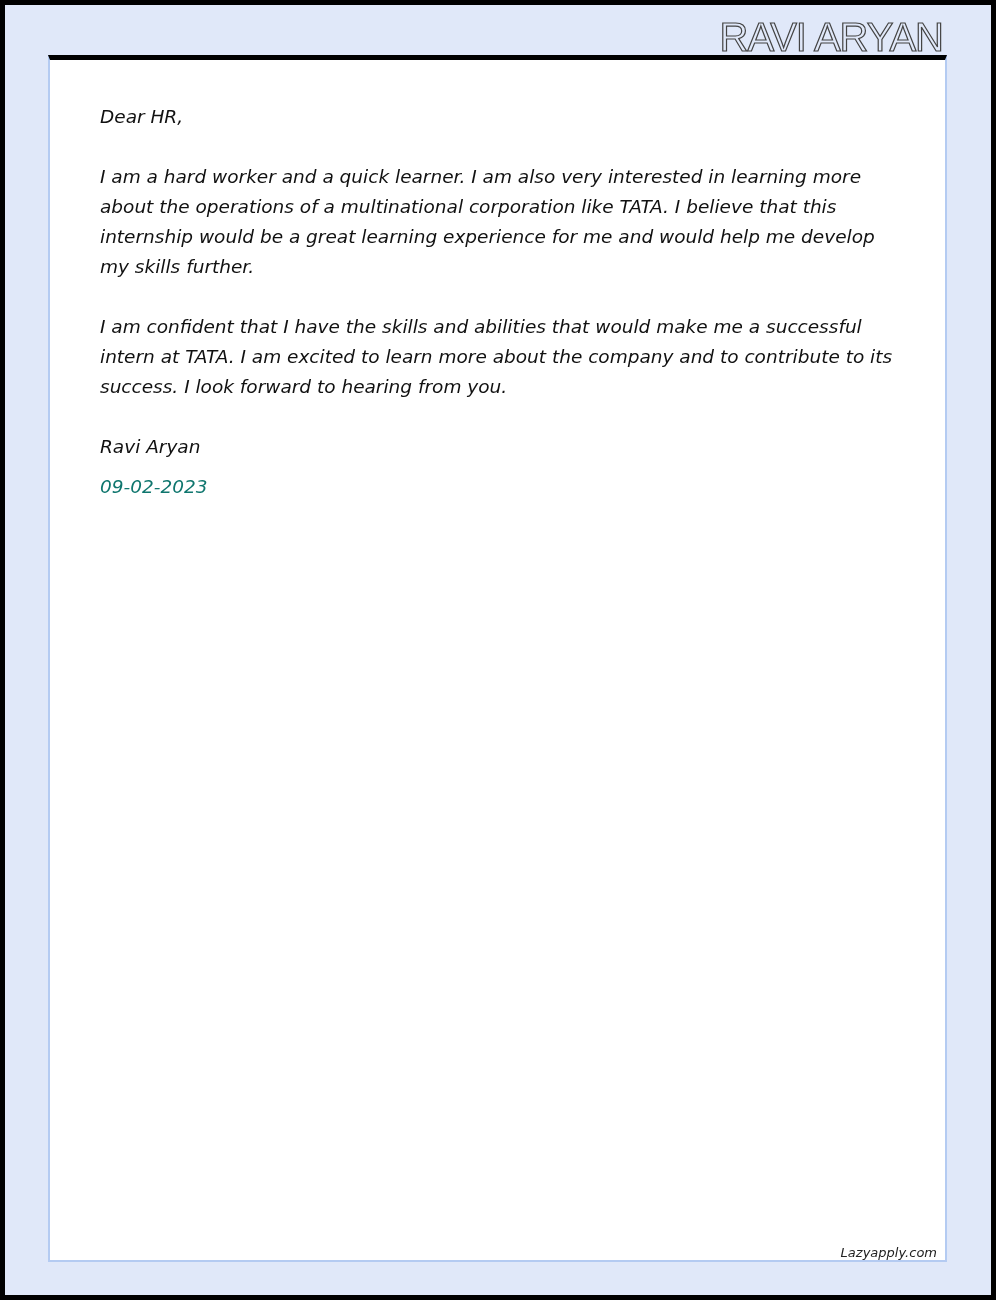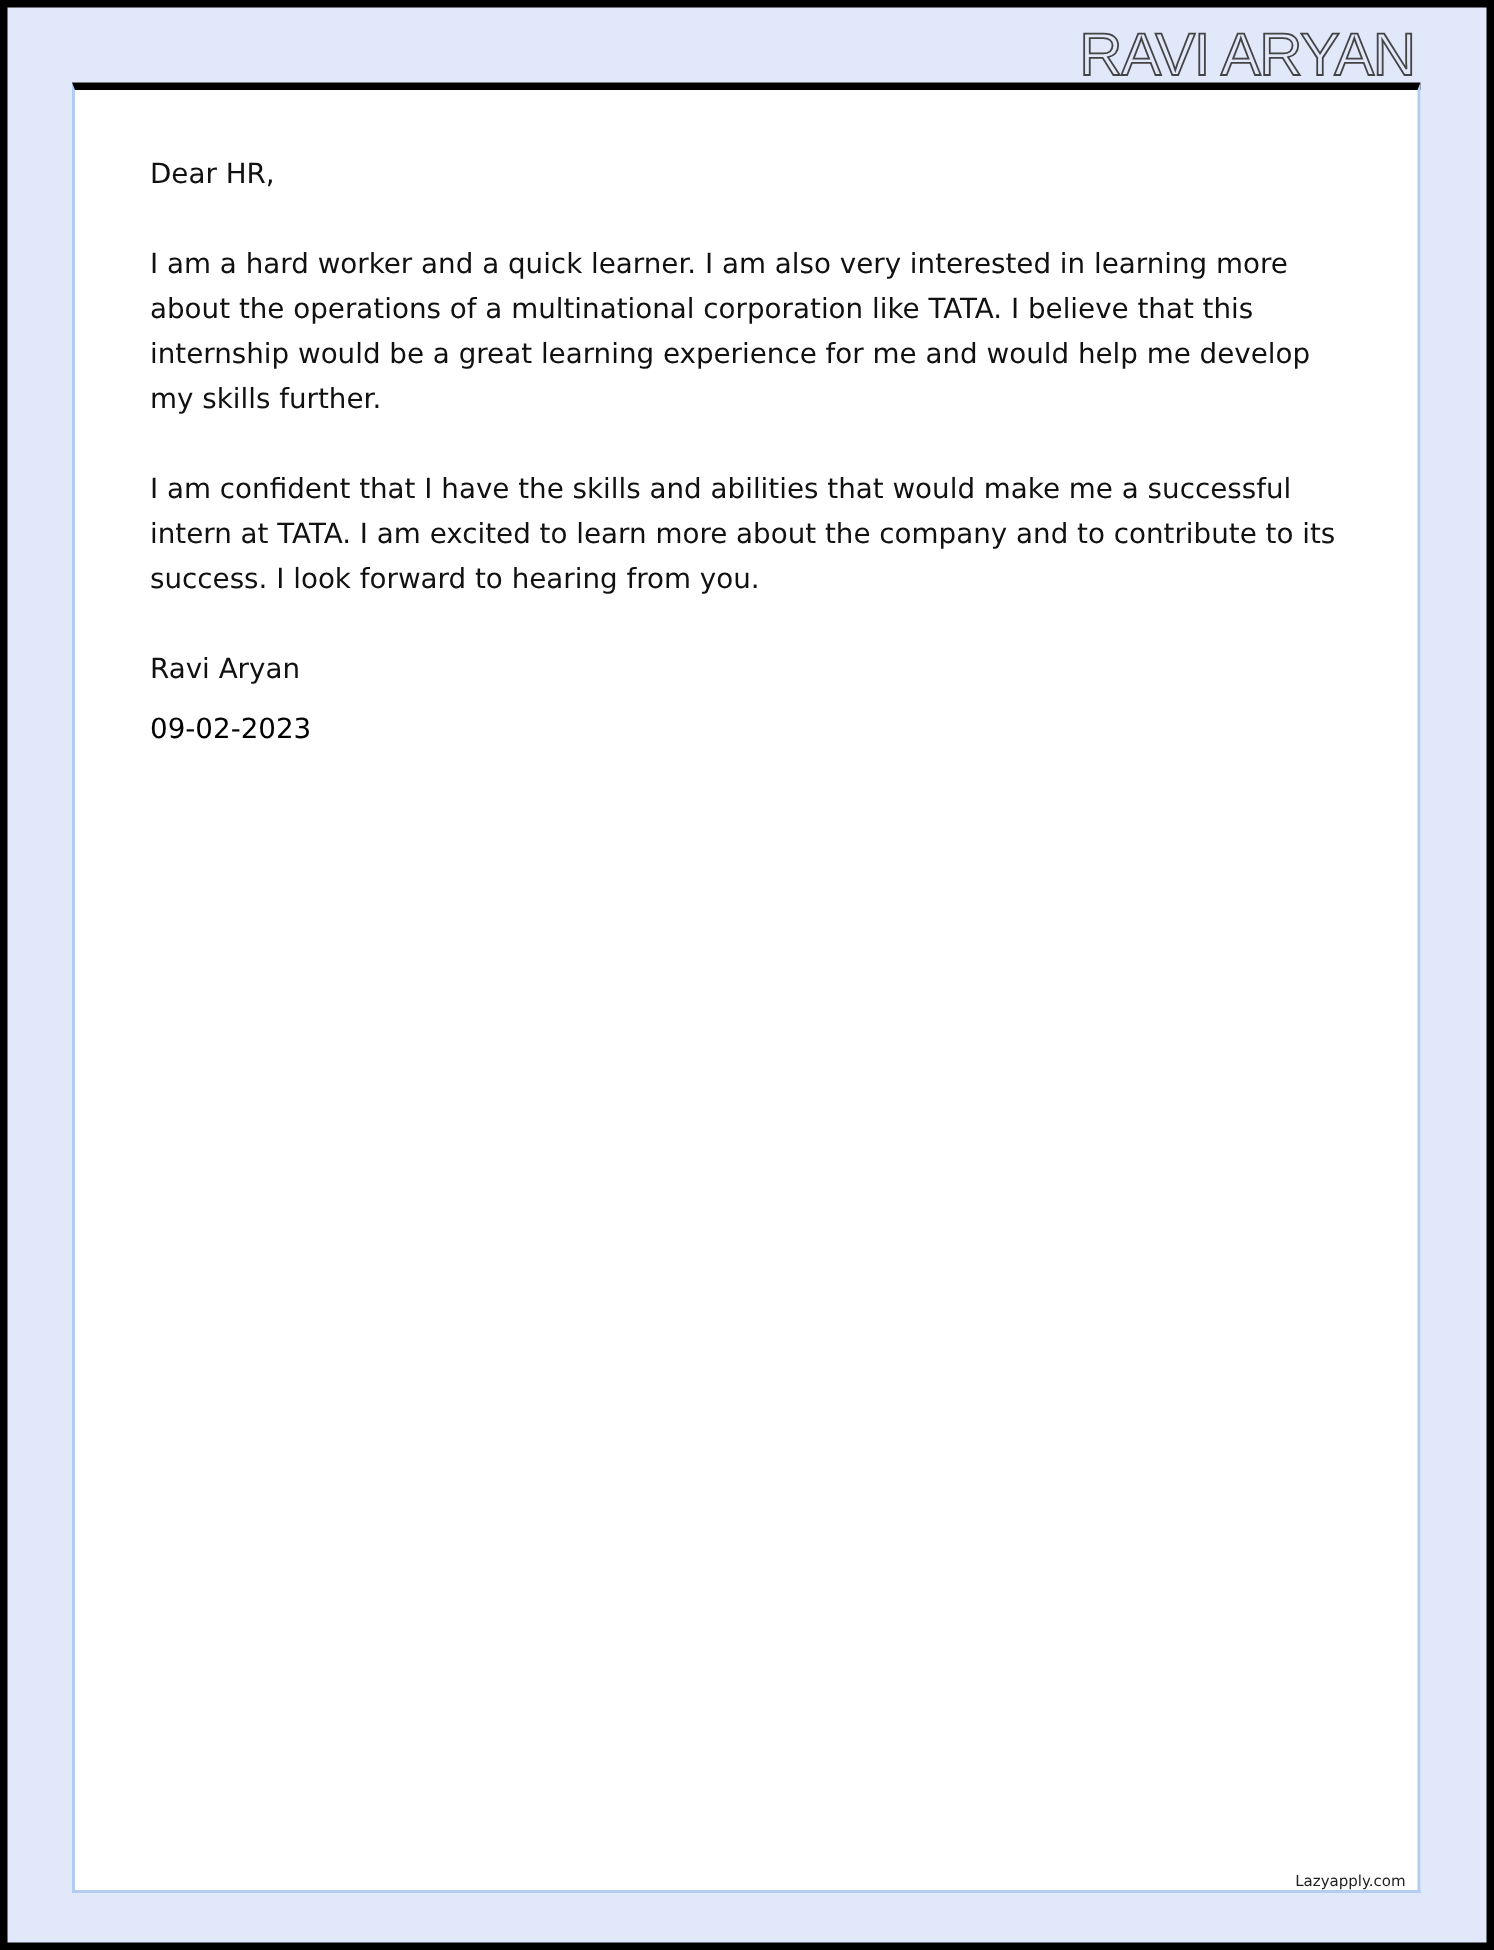--- a/index.html
+++ b/index.html
@@ -25,36 +25,37 @@
     .page {
       position: absolute;
       left: 43px; top: 50px;
       width: 899px; height: 1207px;
       box-sizing: border-box;
       background: #fff;
       border-top: 5px solid #000;
       border-left: 2px solid #b4cbf2;
       border-right: 2px solid #b4cbf2;
       border-bottom: 2px solid #b4cbf2;
+      font-style: italic;
     }
     .body-text {
       position: absolute;
       left: 50px; top: 42px;
       width: 800px;
       font-size: 18.5px;
       line-height: 30px;
       color: #111;
     }
     .body-text p { margin: 0 0 30px 0; }
     .body-text p.sig { margin-bottom: 10px; }
-    .date { color: #000000; }
+    .date { color: #0f766e; }
     .footer {
       position: absolute;
       right: 8px; bottom: 0px;
-      font-size: 10px;
+      font-size: 13px;
       color: #222;
     }
   </style>
 </head>
 <body>
 
 <div class="name">RAVI ARYAN</div>
 
 <div class="page">
   <div class="body-text">

